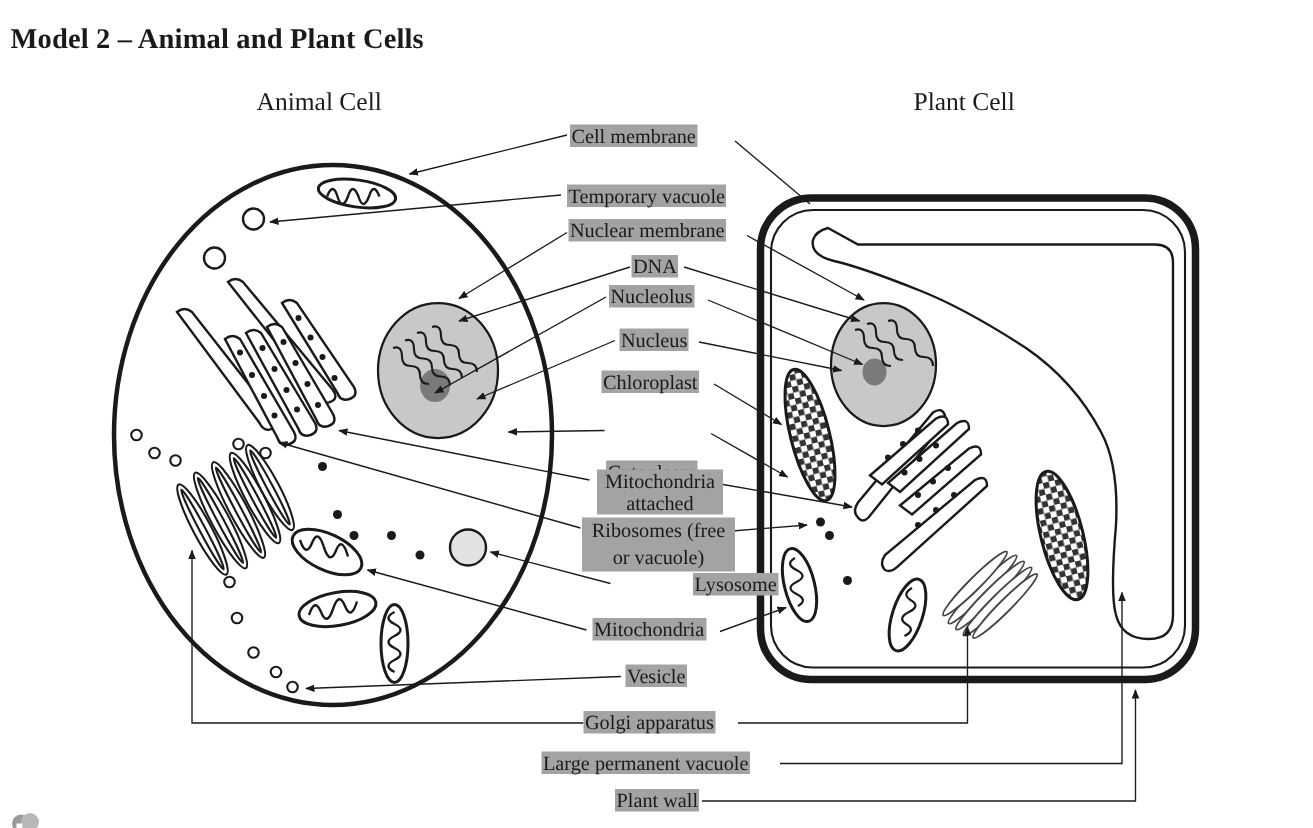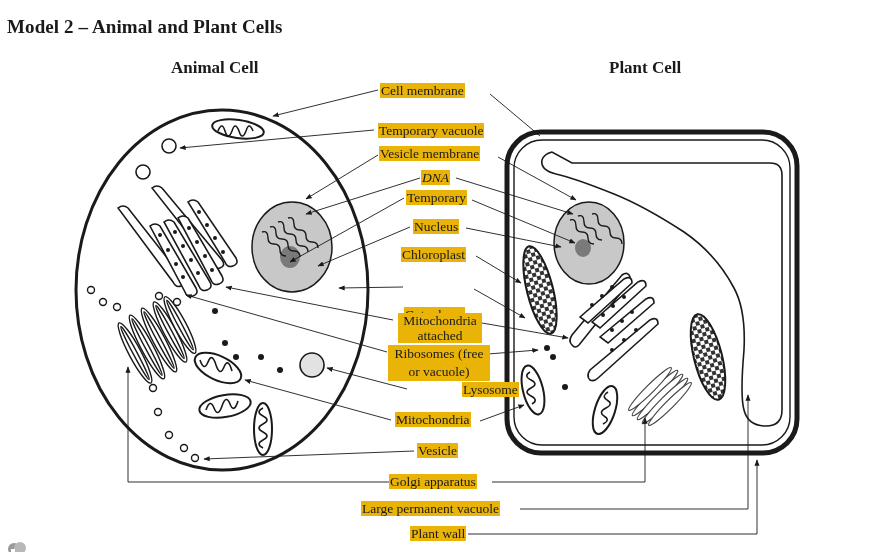--- a/index.html
+++ b/index.html
@@ -1,22 +1,22 @@
 <!DOCTYPE html>
 <html><head>
 <meta charset="utf-8">
 <style>
   html, body { margin: 0; padding: 0; background: #ffffff; }
   body { width: 875px; height: 552px; position: relative; overflow: hidden; font-family: "Liberation Serif", "DejaVu Serif", serif; color: #1a1a1a; }
   .title { position: absolute; left: 7px; top: 16px; font-size: 19px; font-weight: bold; letter-spacing: 0.1px; }
-  .subtitle { position: absolute; font-size: 17px; font-weight: bold; }
+  .subtitle { position: absolute; font-size: 17px; font-weight: normal; }
   #sub-animal { left: 171px; top: 58px; }
   #sub-plant { left: 609px; top: 58px; }
   svg.diagram { position: absolute; left: 0; top: 0; }
-  .lbl { position: absolute; font-size: 13.5px; background: #eab308; padding: 0 1px; white-space: nowrap; line-height: 15px; }
+  .lbl { position: absolute; font-size: 13.5px; background: #a3a3a3; padding: 0 1px; white-space: nowrap; line-height: 15px; }
   .lbl.center { text-align: center; }
   .corner-icon { position: absolute; left: 6px; top: 540px; width: 22px; height: 14px; }
 </style>
 </head>
 <body>
 
 <div class="title">Model 2 – Animal and Plant Cells</div>
 <div class="subtitle" id="sub-animal">Animal Cell</div>
 <div class="subtitle" id="sub-plant">Plant Cell</div>
 
@@ -235,23 +235,23 @@
     <polyline points="492,482 645,482 645,418" marker-end="url(#arr)"></polyline>
 
     <polyline points="520,509 748,509 748,395" marker-end="url(#arr)"></polyline>
 
     <polyline points="468,534 757,534 757,460" marker-end="url(#arr)"></polyline>
   </g>
 </svg>
 
 <div class="lbl" style="left:380px;top:83px;">Cell membrane</div>
 <div class="lbl" style="left:378px;top:123px;">Temporary vacuole</div>
-<div class="lbl" style="left:379px;top:146px;">Vesicle membrane</div>
-<div class="lbl" style="left:421px;top:170px;font-style:italic;">DNA</div>
-<div class="lbl" style="left:406px;top:190px;">Temporary</div>
+<div class="lbl" style="left:379px;top:146px;">Nuclear membrane</div>
+<div class="lbl" style="left:421px;top:170px;">DNA</div>
+<div class="lbl" style="left:406px;top:190px;">Nucleolus</div>
 <div class="lbl" style="left:413px;top:219px;">Nucleus</div>
 <div class="lbl" style="left:401px;top:247px;">Chloroplast</div>
 <div class="lbl" style="left:404px;top:279px;margin-top:28px;">Cytoplasm</div>
 <div class="lbl center" style="left:398px;top:313px;width:82px;">
   <div>Mitochondria</div>
   <div>attached</div>
 </div>
 <div class="lbl center" style="left:388px;top:345px;width:100px;line-height:18px;">
   <div>Ribosomes (free</div>
   <div>or vacuole)</div>

